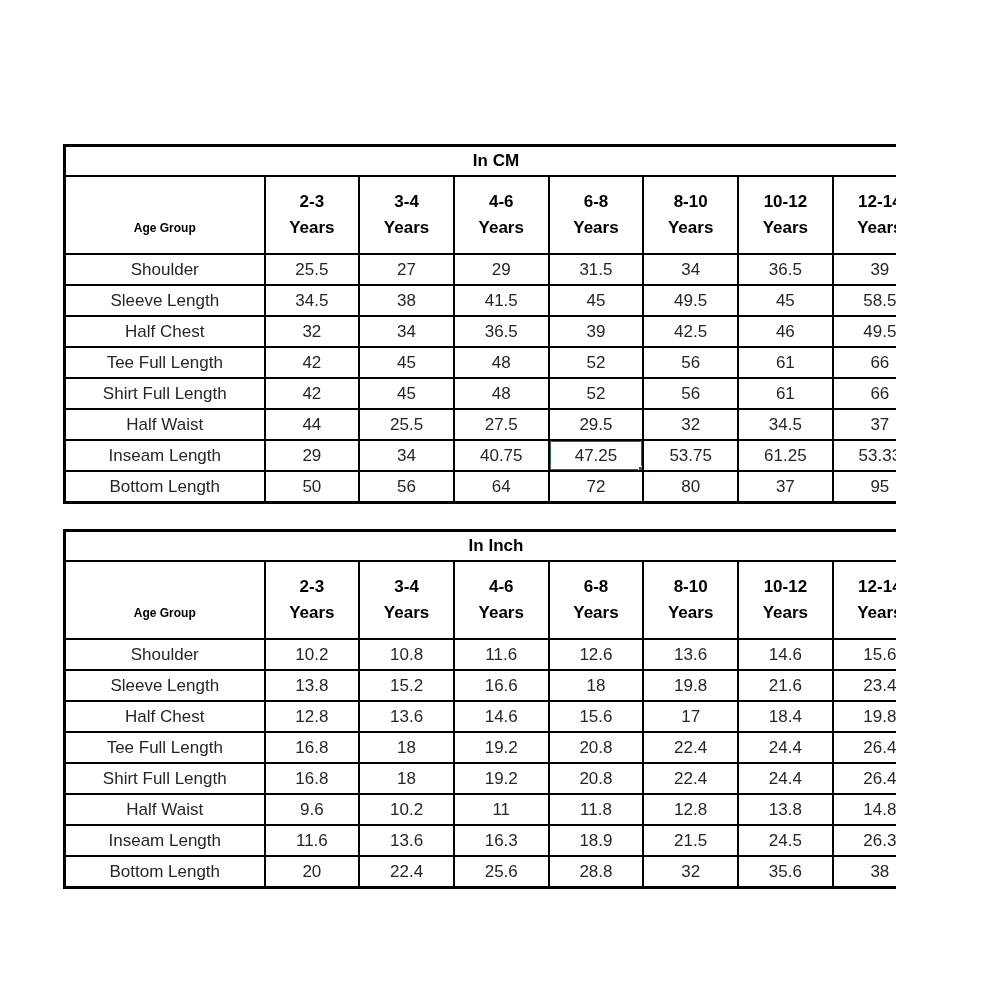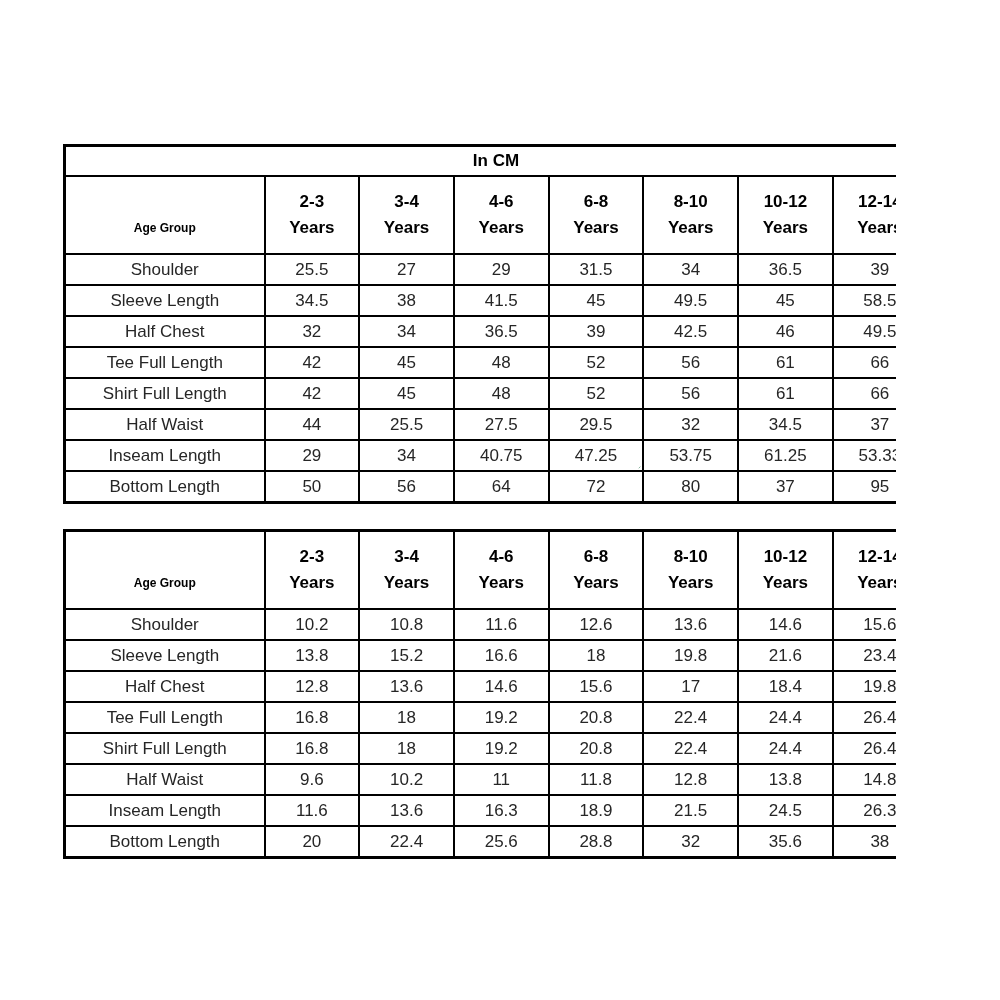--- a/index.html
+++ b/index.html
@@ -51,21 +51,20 @@
   }
   tr.header-row td.age-group-cell {
     vertical-align: bottom;
     padding-bottom: 18px;
     font-size: 12px;
   }
   .header-line { line-height: 26px; }
 
   td.selected {
     position: relative;
-    border-radius: 7px;
   }
   td.selected::before {
     content: "";
     position: absolute;
     top: -2px; left: -2px; right: -2px; bottom: -2px;
     border: 3px solid var(--selection-green, #217346);
     pointer-events: none;
     z-index: 2;
   }
   .fill-handle {
@@ -216,20 +215,23 @@
         <col style="width: 200px;">
         <col>
         <col>
         <col>
         <col>
         <col>
         <col>
         <col>
       </colgroup>
       <tbody>
+        <tr class="title-row">
+          <td colspan="8">In Inch</td>
+        </tr>
         <tr class="header-row">
           <td class="age-group-cell">Age Group</td>
           <td>
             <div class="header-line">2-3</div>
             <div class="header-line">Years</div>
           </td>
           <td>
             <div class="header-line">3-4</div>
             <div class="header-line">Years</div>
           </td>

